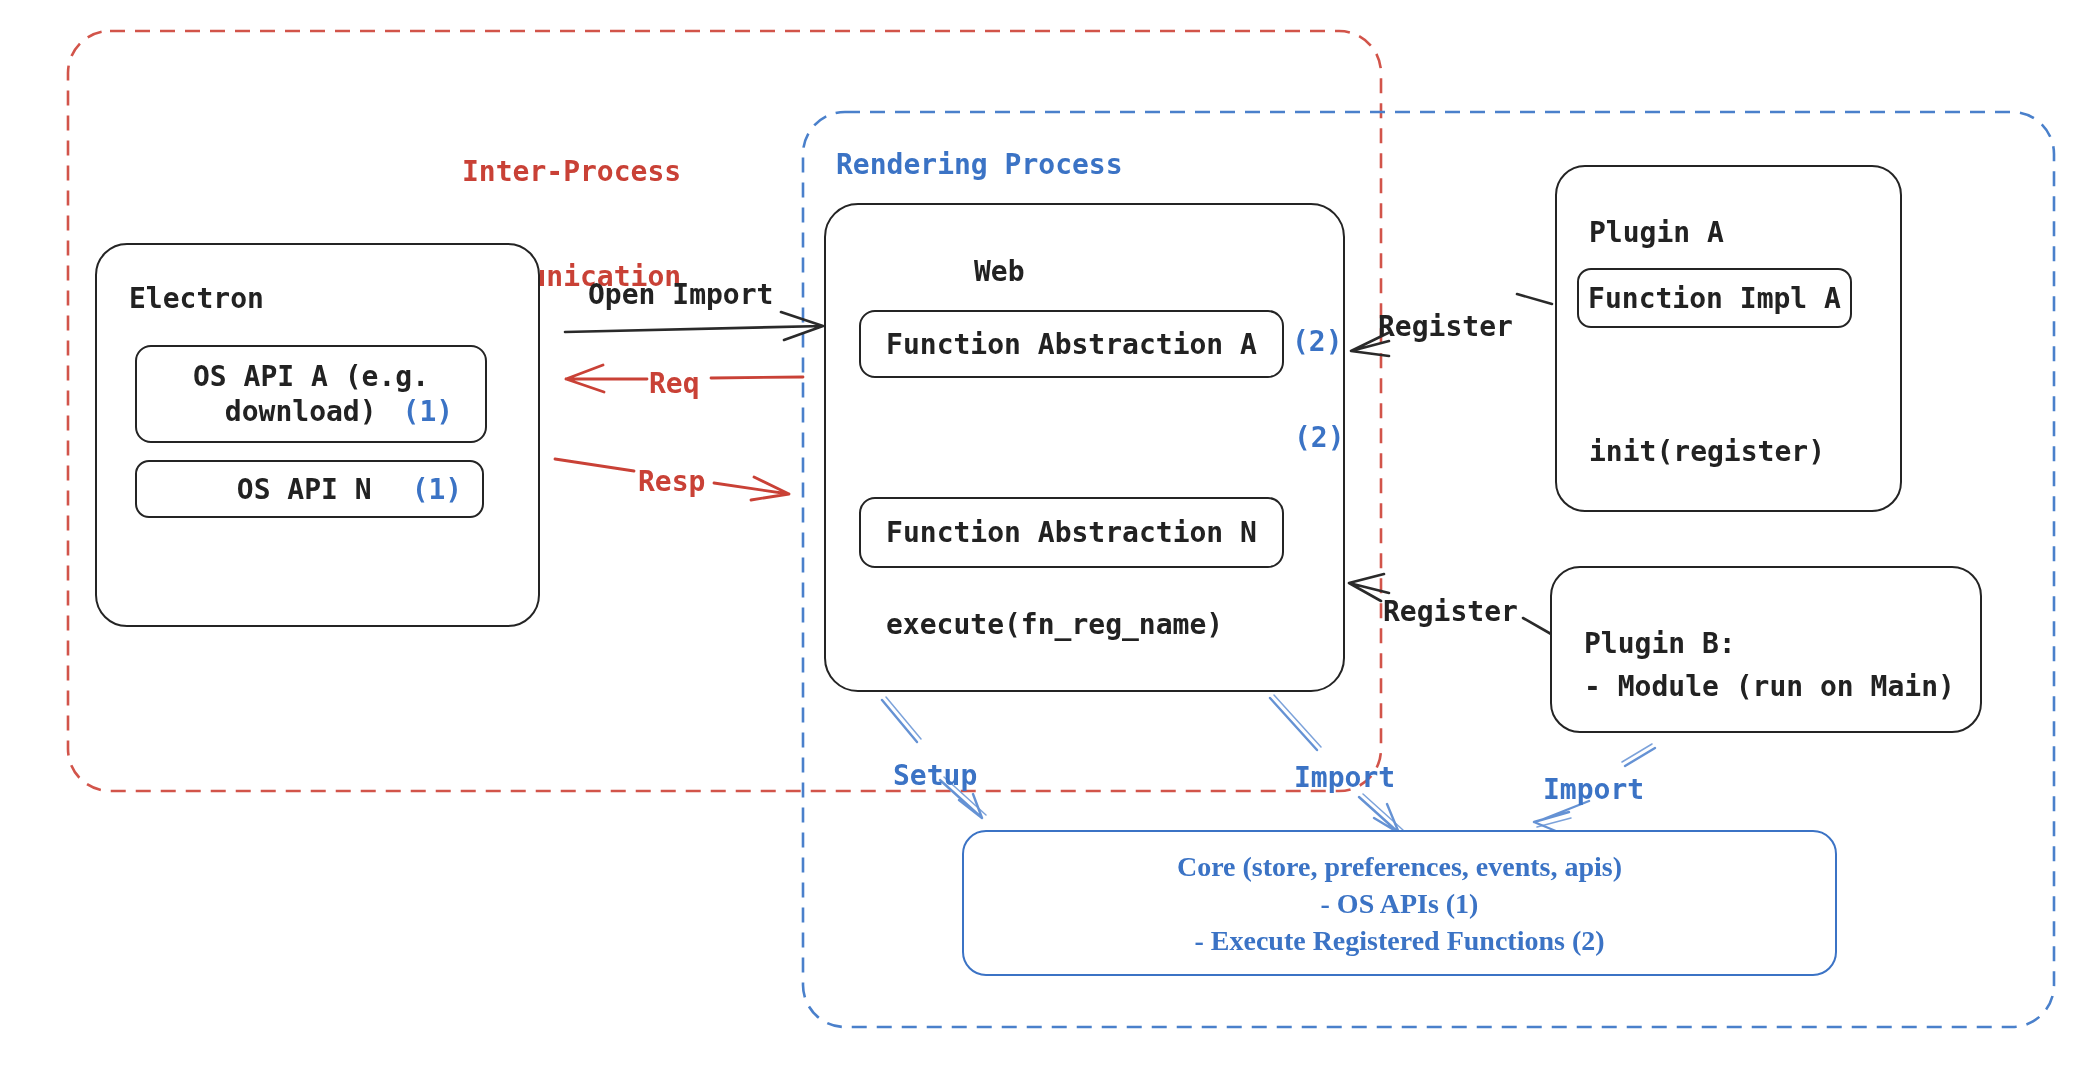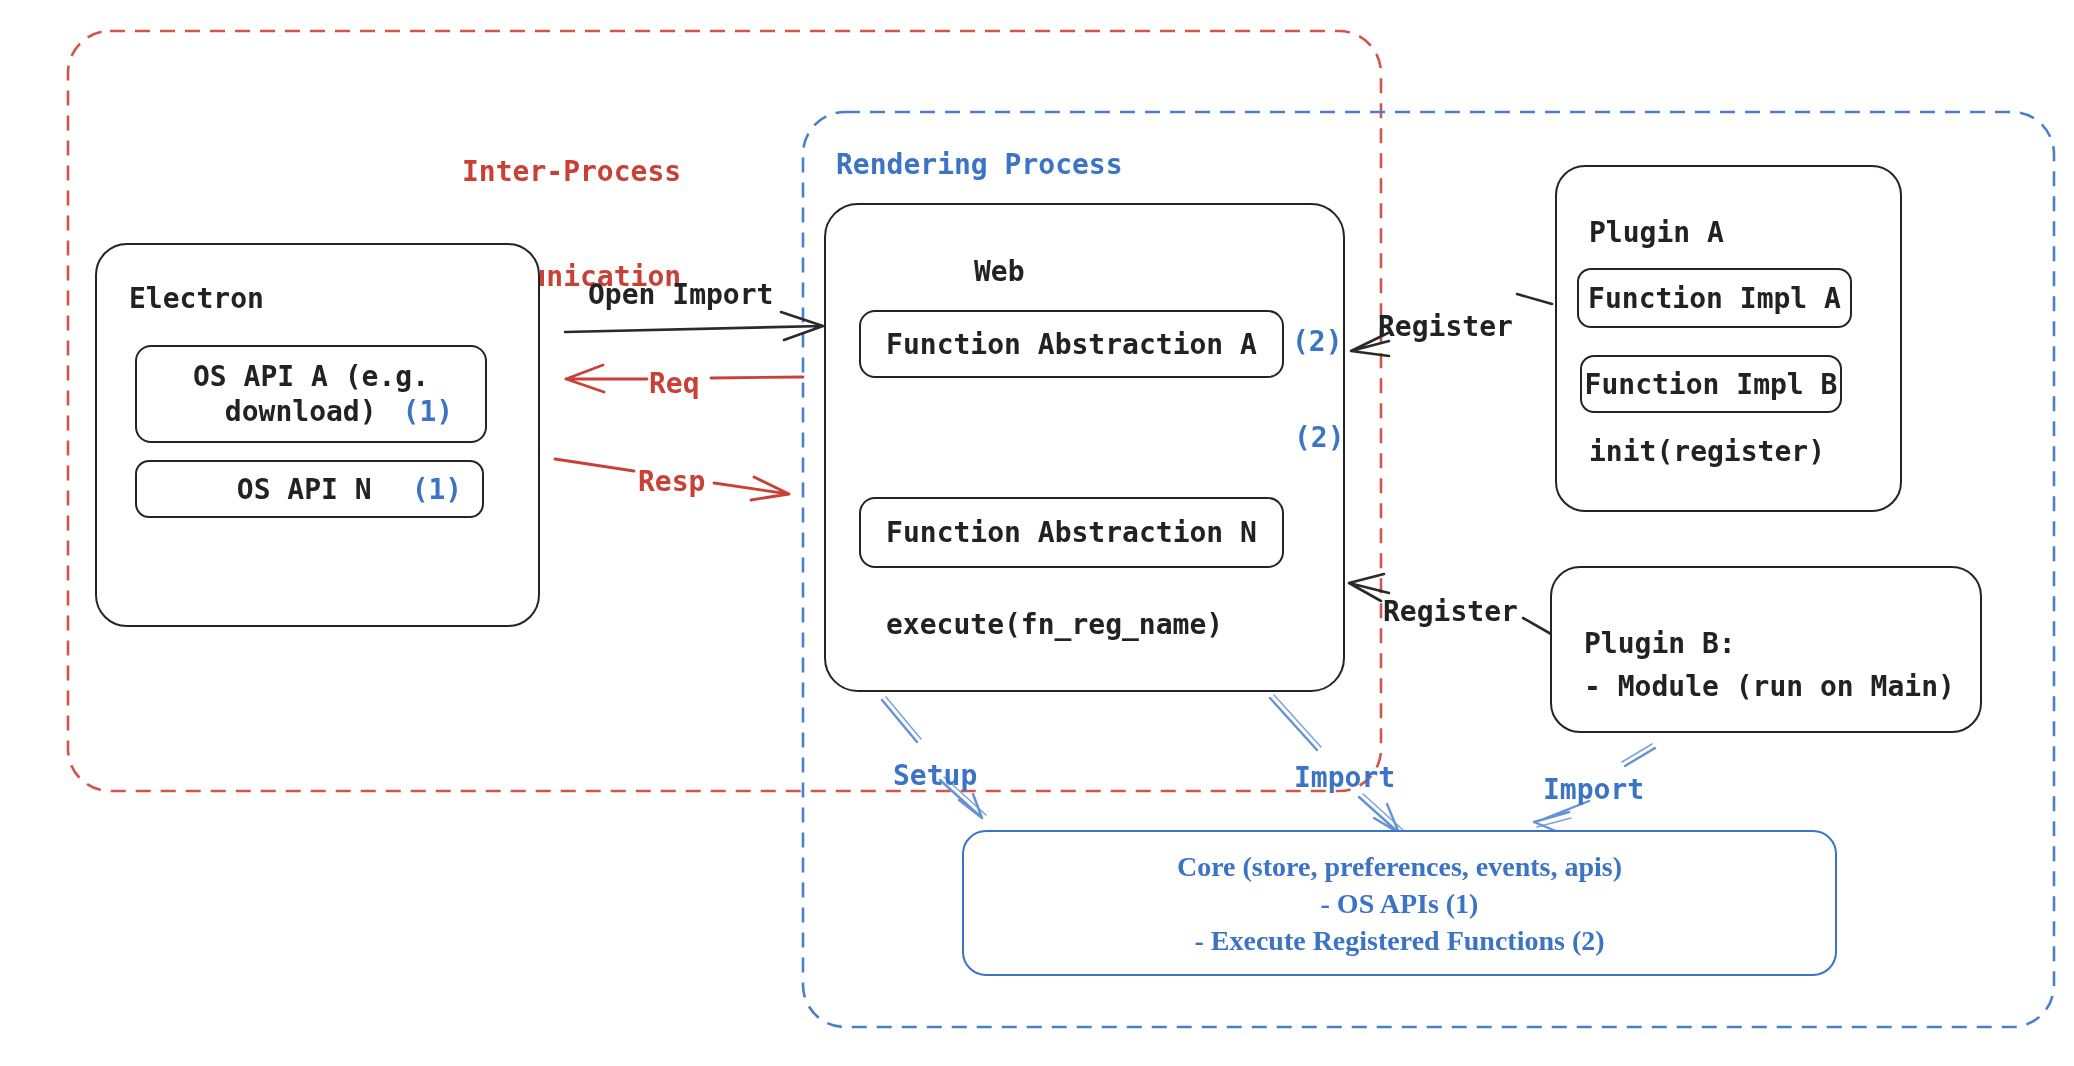--- a/index.html
+++ b/index.html
@@ -141,23 +141,20 @@
   <div class="lbl" style="left:849px; top:607px;">execute(fn_reg_name)</div>
 
   <div class="lbl" style="left:1341px; top:309px;">Register</div>
   <div class="lbl" style="left:1346px; top:594px;">Register</div>
 
   <div class="box" style="left:1518px; top:165px; width:347px; height:347px; border-radius:30px;"></div>
   <div class="lbl" style="left:1552px; top:215px;">Plugin A</div>
   <div class="box" style="left:1540px; top:268px; width:275px; height:60px; border-radius:14px;">
     <span>Function Impl A</span>
   </div>
-  <div class="box" style="left:1543px; top:355px; width:262px; height:58px; border-radius:14px;">
-    <span>Function Impl B</span>
-  </div>
   <div class="lbl" style="left:1552px; top:434px;">init(register)</div>
 
   <div class="box" style="left:1513px; top:566px; width:432px; height:167px; border-radius:30px; align-items:center; justify-content:flex-start; padding:30px 0 0 32px; line-height:43px;">
     <div>
       <div>Plugin B:</div>
       <div>- Module (run on Main)</div>
     </div>
   </div>
 
   <div class="lbl blue" style="left:856px; top:758px;">Setup</div>

